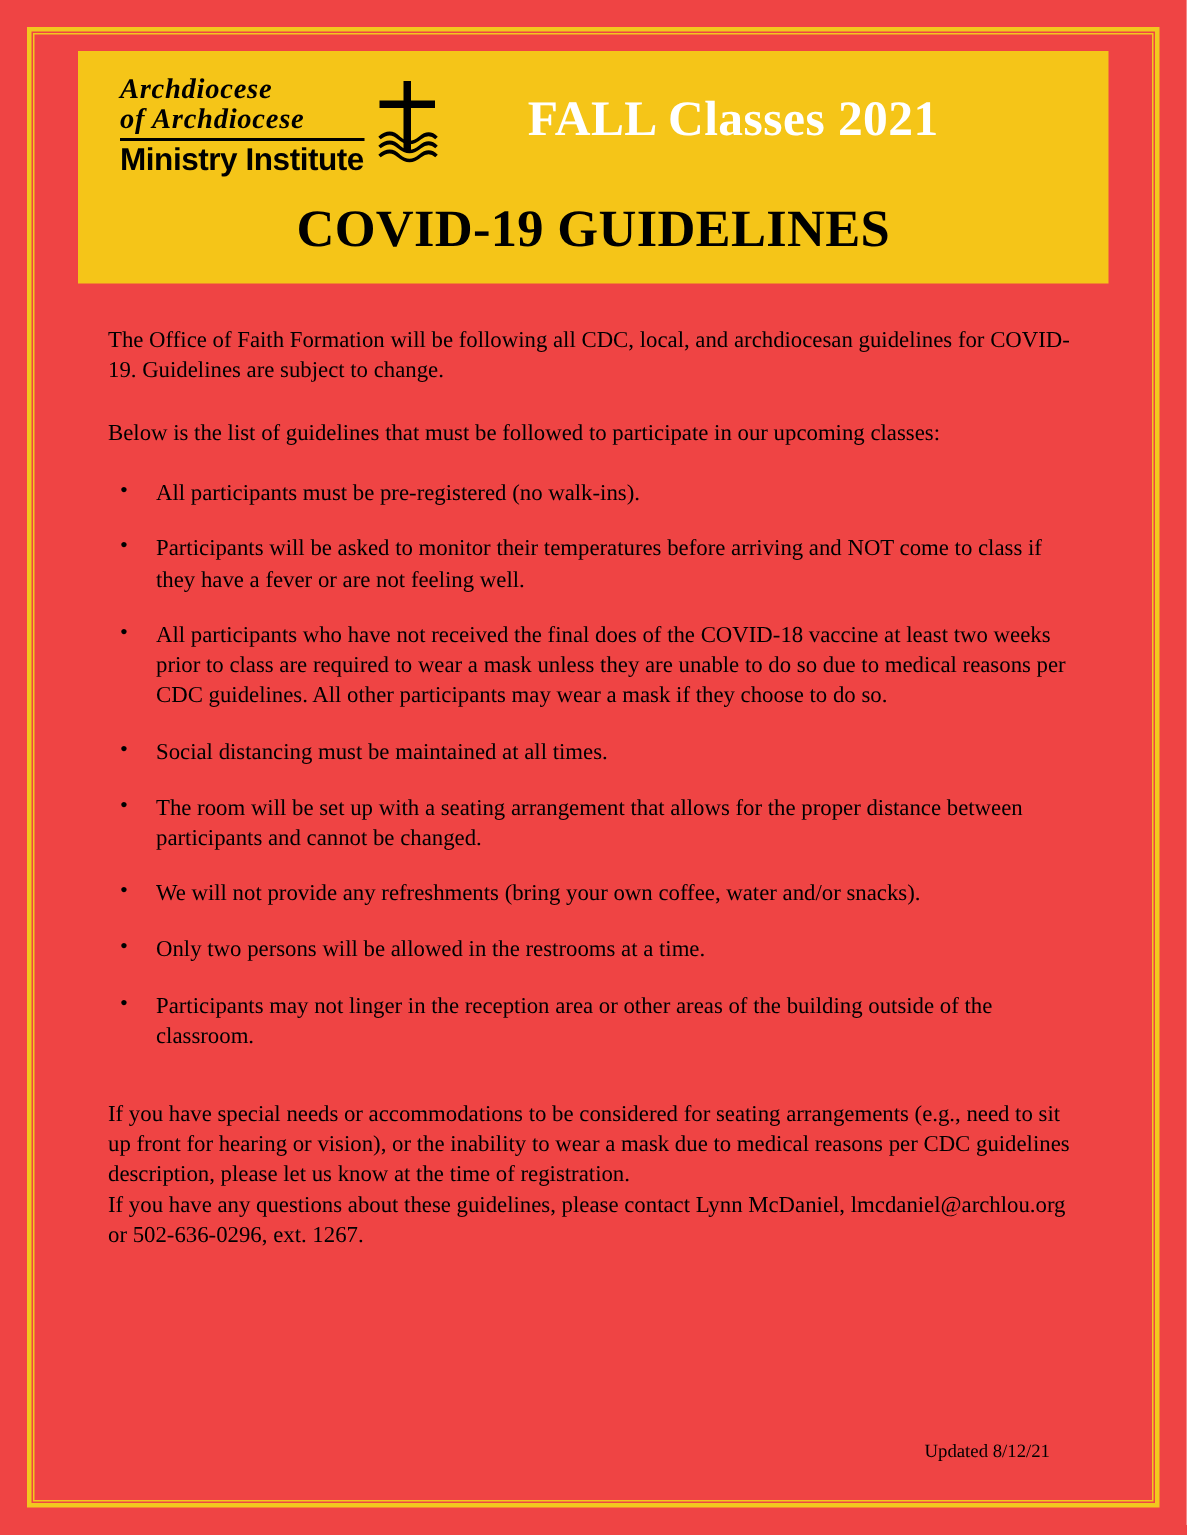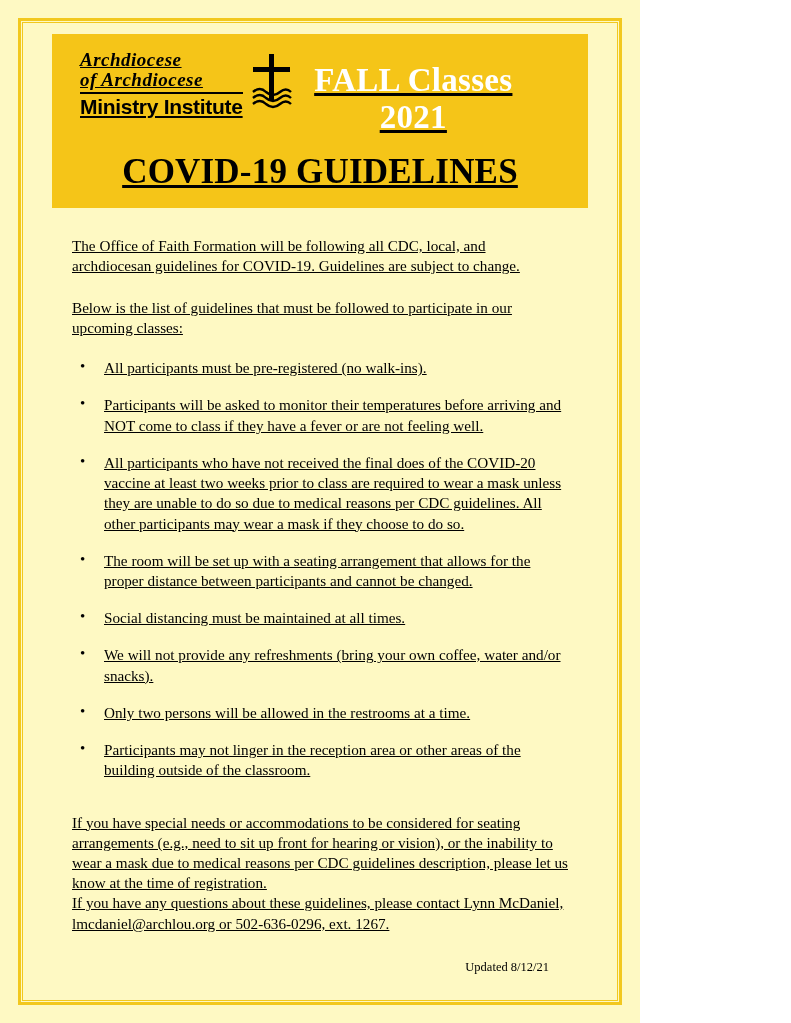--- a/index.html
+++ b/index.html
@@ -10,26 +10,25 @@
   body {
     width: 791px;
     height: 1023px;
     font-family: "Liberation Serif", serif;
     color: #000000;
     overflow: hidden;
   }
 
   .page {
     position: relative;
-    width: 640px;
+    width: 791px;
     height: 1023px;
     box-sizing: border-box;
     padding: 18px 20px;
-    background: #fef9c3;
-    text-decoration: underline;
+    background: #ef4444;
   }
 
   
   .gold-frame {
     position: absolute;
     left: 18px;
     top: 18px;
     right: 18px;
     bottom: 18px;
     border: 3px solid #f2c81e;
@@ -206,23 +205,23 @@
       <div class="title-sub">COVID-19 GUIDELINES</div>
     </div>
 
     <div class="body-area">
       <p class="para">The Office of Faith Formation will be following all CDC, local, and archdiocesan guidelines for COVID-19.  Guidelines are subject to change.</p>
       <p class="para tight">Below is the list of guidelines that must be followed to participate in our upcoming classes:</p>
 
       <ul class="bullets">
         <li>All participants must be pre-registered (no walk-ins).</li>
         <li>Participants will be asked to monitor their temperatures before arriving and  NOT come to class if they have a fever or are not feeling well.</li>
-        <li>All participants who have not received the final does of the COVID-20 vaccine at least two weeks prior to class are required to wear a mask unless they are unable to do so due to medical reasons per CDC guidelines.  All other participants may wear a mask if they choose to do so.</li>
+        <li>All participants who have not received the final does of the COVID-18 vaccine at least two weeks prior to class are required to wear a mask unless they are unable to do so due to medical reasons per CDC guidelines.  All other participants may wear a mask if they choose to do so.</li>
+        <li>Social distancing must be maintained at all times.</li>
         <li>The room will be set up with a seating arrangement that allows for the proper distance between participants and cannot be changed.</li>
-        <li>Social distancing must be maintained at all times.</li>
         <li>We will not provide any refreshments (bring your own coffee, water and/or snacks).</li>
         <li>Only two persons will be allowed in the restrooms at a time.</li>
         <li>Participants may not linger in the reception area  or other areas of the building outside of the classroom.</li>
       </ul>
 
       <div class="closing">
         <p> If you have special needs or accommodations to be considered for seating arrangements (e.g., need to sit up front for hearing or vision), or the inability to wear a mask due to medical reasons per CDC guidelines description, please let us know at the time of registration.</p>
         <p class="block2">If you have any questions about these guidelines, please contact Lynn McDaniel, lmcdaniel@archlou.org or 502-636-0296, ext. 1267.</p>
       </div>
     </div>

